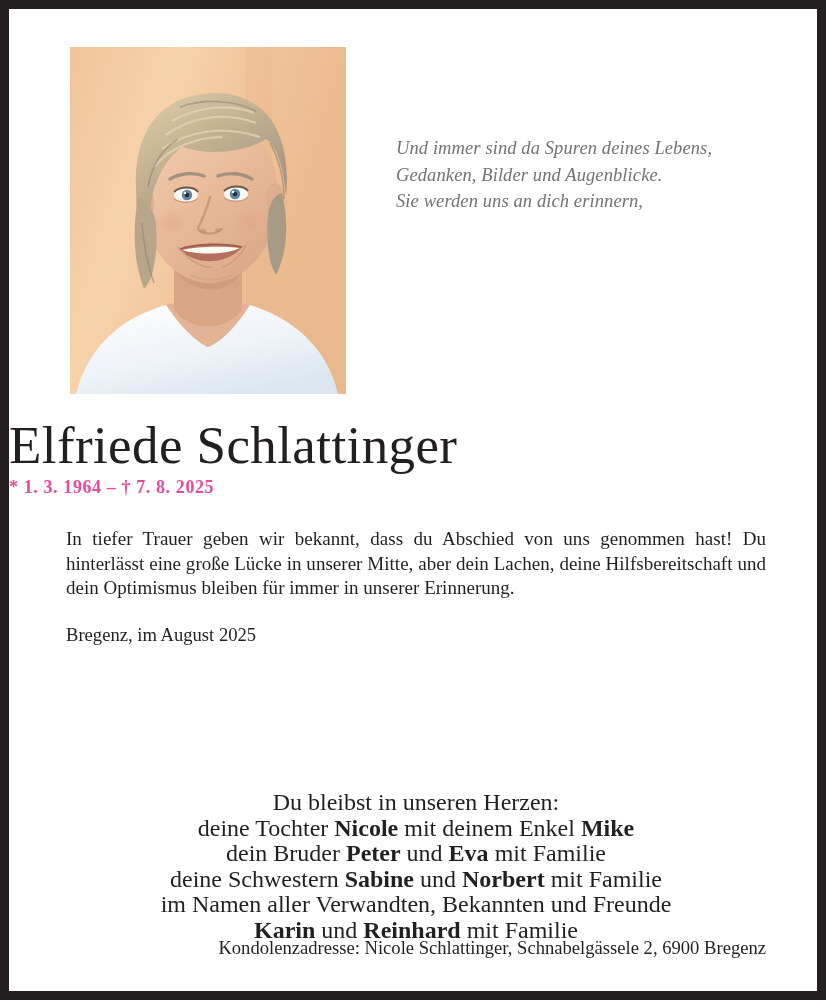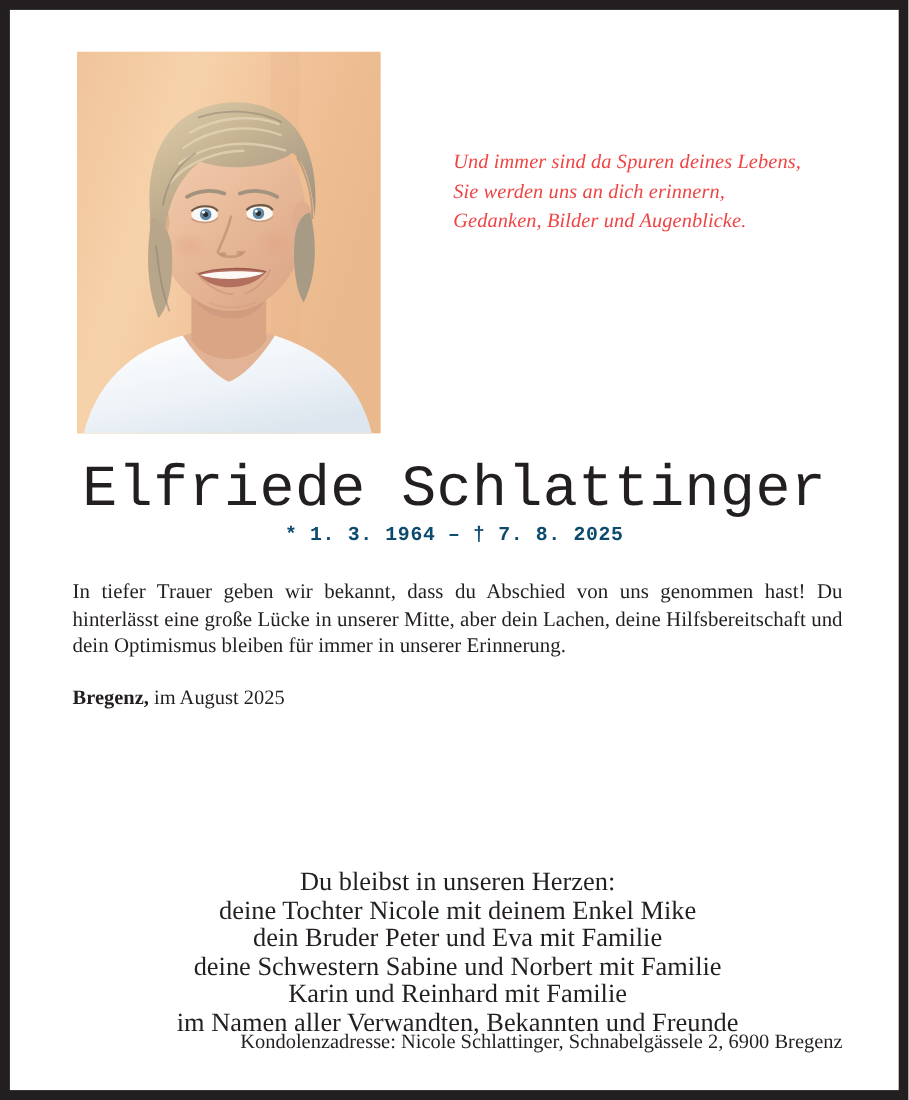--- a/index.html
+++ b/index.html
@@ -54,49 +54,47 @@
   }
 
   .verse {
     position: absolute;
     left: 387px;
     top: 126px;
     width: 400px;
     font-style: italic;
     font-size: 18.5px;
     line-height: 26.5px;
-    color: #ef4444;
+    color: #737373;
     letter-spacing: 0.1px;
-    margin-left: 16px;
   }
   .verse-line { display: block; white-space: nowrap; }
 
   
   .name-block {
     position: absolute;
     left: 0;
     top: 407px;
     width: 100%;
-    text-align: center;
-    font-family: Liberation Mono, monospace;
+    text-align: left;
   }
   .deceased-name {
     font-size: 53px;
     line-height: 58px;
     font-weight: normal;
     letter-spacing: 0.4px;
     color: #231f20;
     margin: 0;
   }
   .life-dates {
     margin-top: 3px;
     font-size: 18px;
     font-weight: bold;
     letter-spacing: 0.6px;
-    color: #0c4a6e;
+    color: #ec4899;
   }
 
   
   .body-text {
     position: absolute;
     left: 57px;
     top: 518px;
     width: 700px;
   }
   .para {
@@ -104,34 +102,34 @@
     line-height: 24.6px;
     text-align: justify;
     margin: 0 0 14px 0;
     letter-spacing: 0.02px;
   }
   .para-place {
     font-size: 18.6px;
     line-height: 24.6px;
     margin: 22px 0 0 0;
   }
-  .para-place b { font-weight: bold; }
+  .para-place b { font-weight: normal; }
 
   
   .survivors {
     position: absolute;
     left: 57px;
     top: 781px;
     width: 700px;
     text-align: center;
     font-size: 24px;
     line-height: 25.6px;
   }
   .survivors .line { display: block; white-space: nowrap; }
-  .survivors b { font-weight: normal; }
+  .survivors b { font-weight: bold; }
 
   
   .condolence {
     position: absolute;
     left: 57px;
     top: 927px;
     width: 700px;
     text-align: right;
     font-size: 18.6px;
     line-height: 24px;
@@ -239,40 +237,40 @@
           <path d="M176 198 C 170 210 160 218 152 220" stroke="#c9917a" stroke-width="1.6" fill="none" opacity="0.6"></path>
 
           <ellipse cx="102" cy="176" rx="18" ry="13" fill="url(#cheek)"></ellipse>
           <ellipse cx="180" cy="174" rx="18" ry="13" fill="url(#cheek)"></ellipse>
           <path d="M120 228 C 132 234 150 234 162 228" stroke="#cd9b80" stroke-width="1.4" fill="none" opacity="0.5"></path>
         </svg>
       </div>
 
       <div class="verse">
         <span class="line verse-line">Und immer sind da Spuren deines Lebens,</span>
+        <span class="line verse-line">Gedanken, Bilder und Augenblicke.</span>
         <span class="line verse-line">Sie werden uns an dich erinnern,</span>
-        <span class="line verse-line">Gedanken, Bilder und Augenblicke.</span>
       </div>
     </div>
 
     <div class="name-block">
       <h1 class="deceased-name">Elfriede Schlattinger</h1>
       <div class="life-dates">* 1. 3. 1964 – † 7. 8. 2025</div>
     </div>
 
     <div class="body-text">
       <p class="para">In tiefer Trauer geben wir bekannt, dass du Abschied von uns genommen hast! Du hinterlässt eine große Lücke in unserer Mitte, aber dein Lachen, deine Hilfsbereitschaft und dein Optimismus bleiben für immer in unserer Erinnerung.</p>
       <p class="para-place"><b>Bregenz,</b> <span>im August 2025</span></p>
     </div>
 
     <div class="survivors">
       <span class="line">Du bleibst in unseren Herzen:</span>
       <span class="line"><span>deine Tochter </span><b>Nicole</b><span> mit deinem Enkel </span><b>Mike</b><span></span></span>
       <span class="line"><span>dein Bruder </span><b>Peter</b><span> und </span><b>Eva</b><span> mit Familie</span></span>
       <span class="line"><span>deine Schwestern </span><b>Sabine</b><span> und </span><b>Norbert</b><span> mit Familie</span></span>
+      <span class="line">im Namen aller Verwandten, Bekannten und Freunde</span>
       <span class="line"><span></span><b>Karin</b><span> und </span><b>Reinhard</b><span> mit Familie</span></span>
-      <span class="line">im Namen aller Verwandten, Bekannten und Freunde</span>
     </div>
 
     <div class="condolence">Kondolenzadresse: Nicole Schlattinger, Schnabelgässele 2, 6900 Bregenz</div>
 
   </div>
 </div>
 
 </body></html>

